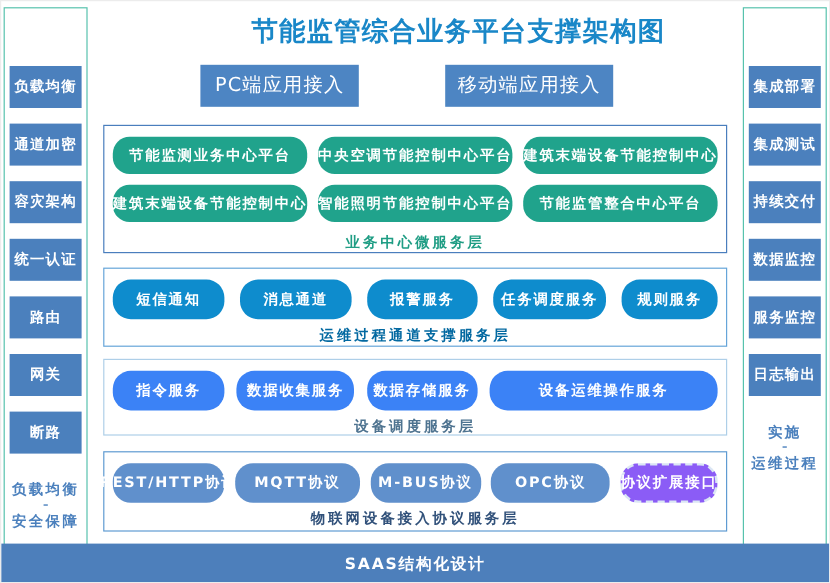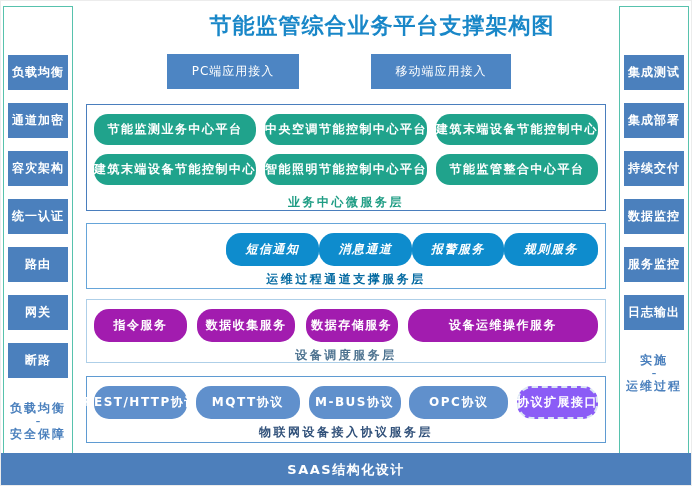--- a/index.html
+++ b/index.html
@@ -29,21 +29,21 @@
     display:flex; align-items:center; justify-content:center; flex:0 0 auto;
   }
   .side-caption {
     margin-top:10px; text-align:center; color:#4b80bd;
     font-size:12px; font-weight:bold; letter-spacing:2px; line-height:1.25;
   }
   .side-caption .dash { font-size:9px; letter-spacing:0; }
   
   .access-btn {
     position:absolute; top:53px; height:35px; background:#4d85c3; color:#fff;
-    font-size:12px; letter-spacing:1px;
+    font-size:16px; letter-spacing:1px;
     display:flex; align-items:center; justify-content:center;text-align:center;
   }
   .access-btn.pc { left:166px; width:132px; }
   .access-btn.mobile { left:370px; width:140px; }
   
   .layer {
     position:absolute; left:85px; width:520px; background:#fff;
     padding:9px 7px 0 7px;
   }
   .layer .row { display:flex; }
@@ -56,30 +56,30 @@
     text-align:center; font-size:12px; font-weight:bold; letter-spacing:2.5px;
     margin-top:5px;
   }
   
   .layer1 { top:103px; height:107px; border:1px solid #4a7ebd; }
   .layer1 .row { gap:9px; margin-bottom:9px; }
   .layer1 .pill { flex:1 1 0; background:#20a38c; }
   .layer1 .layer-label { color:#1f9d84; margin-top:0;font-family:Liberation Mono, monospace; }
   
   .layer2 { top:222px; height:66px; border:1px solid #66a5d9; }
-  .layer2 .row { justify-content:flex-end;font-style:italic; }
+  .layer2 .row { justify-content:space-between; }
   .layer2 .pill { background:#0e8ccd; height:33px; border-radius:15px; }
   .layer2 .pill:nth-child(1){width:93px;} .layer2 .pill:nth-child(2){width:93px;}
   .layer2 .pill:nth-child(3){width:92px;} .layer2 .pill:nth-child(4){width:94px;}
   .layer2 .pill:nth-child(5){width:80px;}
   .layer2 .layer-label { color:#0369a1; }
   
   .layer3 { top:298px; height:64px; border:1px solid #aecfe8; }
   .layer3 .row { justify-content:space-between; }
-  .layer3 .pill { background:#a21caf; height:33px; border-radius:15px; }
+  .layer3 .pill { background:#3b82f6; height:33px; border-radius:15px; }
   .layer3 .pill:nth-child(1){width:93px;} .layer3 .pill:nth-child(2){width:98px;}
   .layer3 .pill:nth-child(3){width:92px;} .layer3 .pill:nth-child(4){width:190px;}
   .layer3 .layer-label { color:#4e7390; }
   
   .layer4 { top:375px; height:67px; border:1px solid #5f9bd2; }
   .layer4 .row { justify-content:space-between; }
   .layer4 .pill { background:#6090cc; height:33px; border-radius:15px; }
   .layer4 .pill:nth-child(1){width:93px;} .layer4 .pill:nth-child(2){width:104px;}
   .layer4 .pill:nth-child(3){width:92px;} .layer4 .pill:nth-child(4){width:99px;}
   .layer4 .pill:nth-child(5){width:81px;}
@@ -108,22 +108,22 @@
     <div class="side-box">网关</div>
     <div class="side-box">断路</div>
     <div class="side-caption">
       <div>负载均衡</div>
       <div class="dash">–</div>
       <div>安全保障</div>
     </div>
   </div>
 
   <div class="side-col right">
+    <div class="side-box">集成部署</div>
     <div class="side-box">集成测试</div>
-    <div class="side-box">集成部署</div>
     <div class="side-box">持续交付</div>
     <div class="side-box">数据监控</div>
     <div class="side-box">服务监控</div>
     <div class="side-box">日志输出</div>
     <div class="side-caption">
       <div>实施</div>
       <div class="dash">–</div>
       <div>运维过程</div>
     </div>
   </div>
@@ -143,20 +143,21 @@
       <div class="pill">节能监管整合中心平台</div>
     </div>
     <div class="layer-label">业务中心微服务层</div>
   </div>
 
   <div class="layer layer2">
     <div class="row">
       <div class="pill">短信通知</div>
       <div class="pill">消息通道</div>
       <div class="pill">报警服务</div>
+      <div class="pill">任务调度服务</div>
       <div class="pill">规则服务</div>
     </div>
     <div class="layer-label">运维过程通道支撑服务层</div>
   </div>
 
   <div class="layer layer3">
     <div class="row">
       <div class="pill">指令服务</div>
       <div class="pill">数据收集服务</div>
       <div class="pill">数据存储服务</div>

